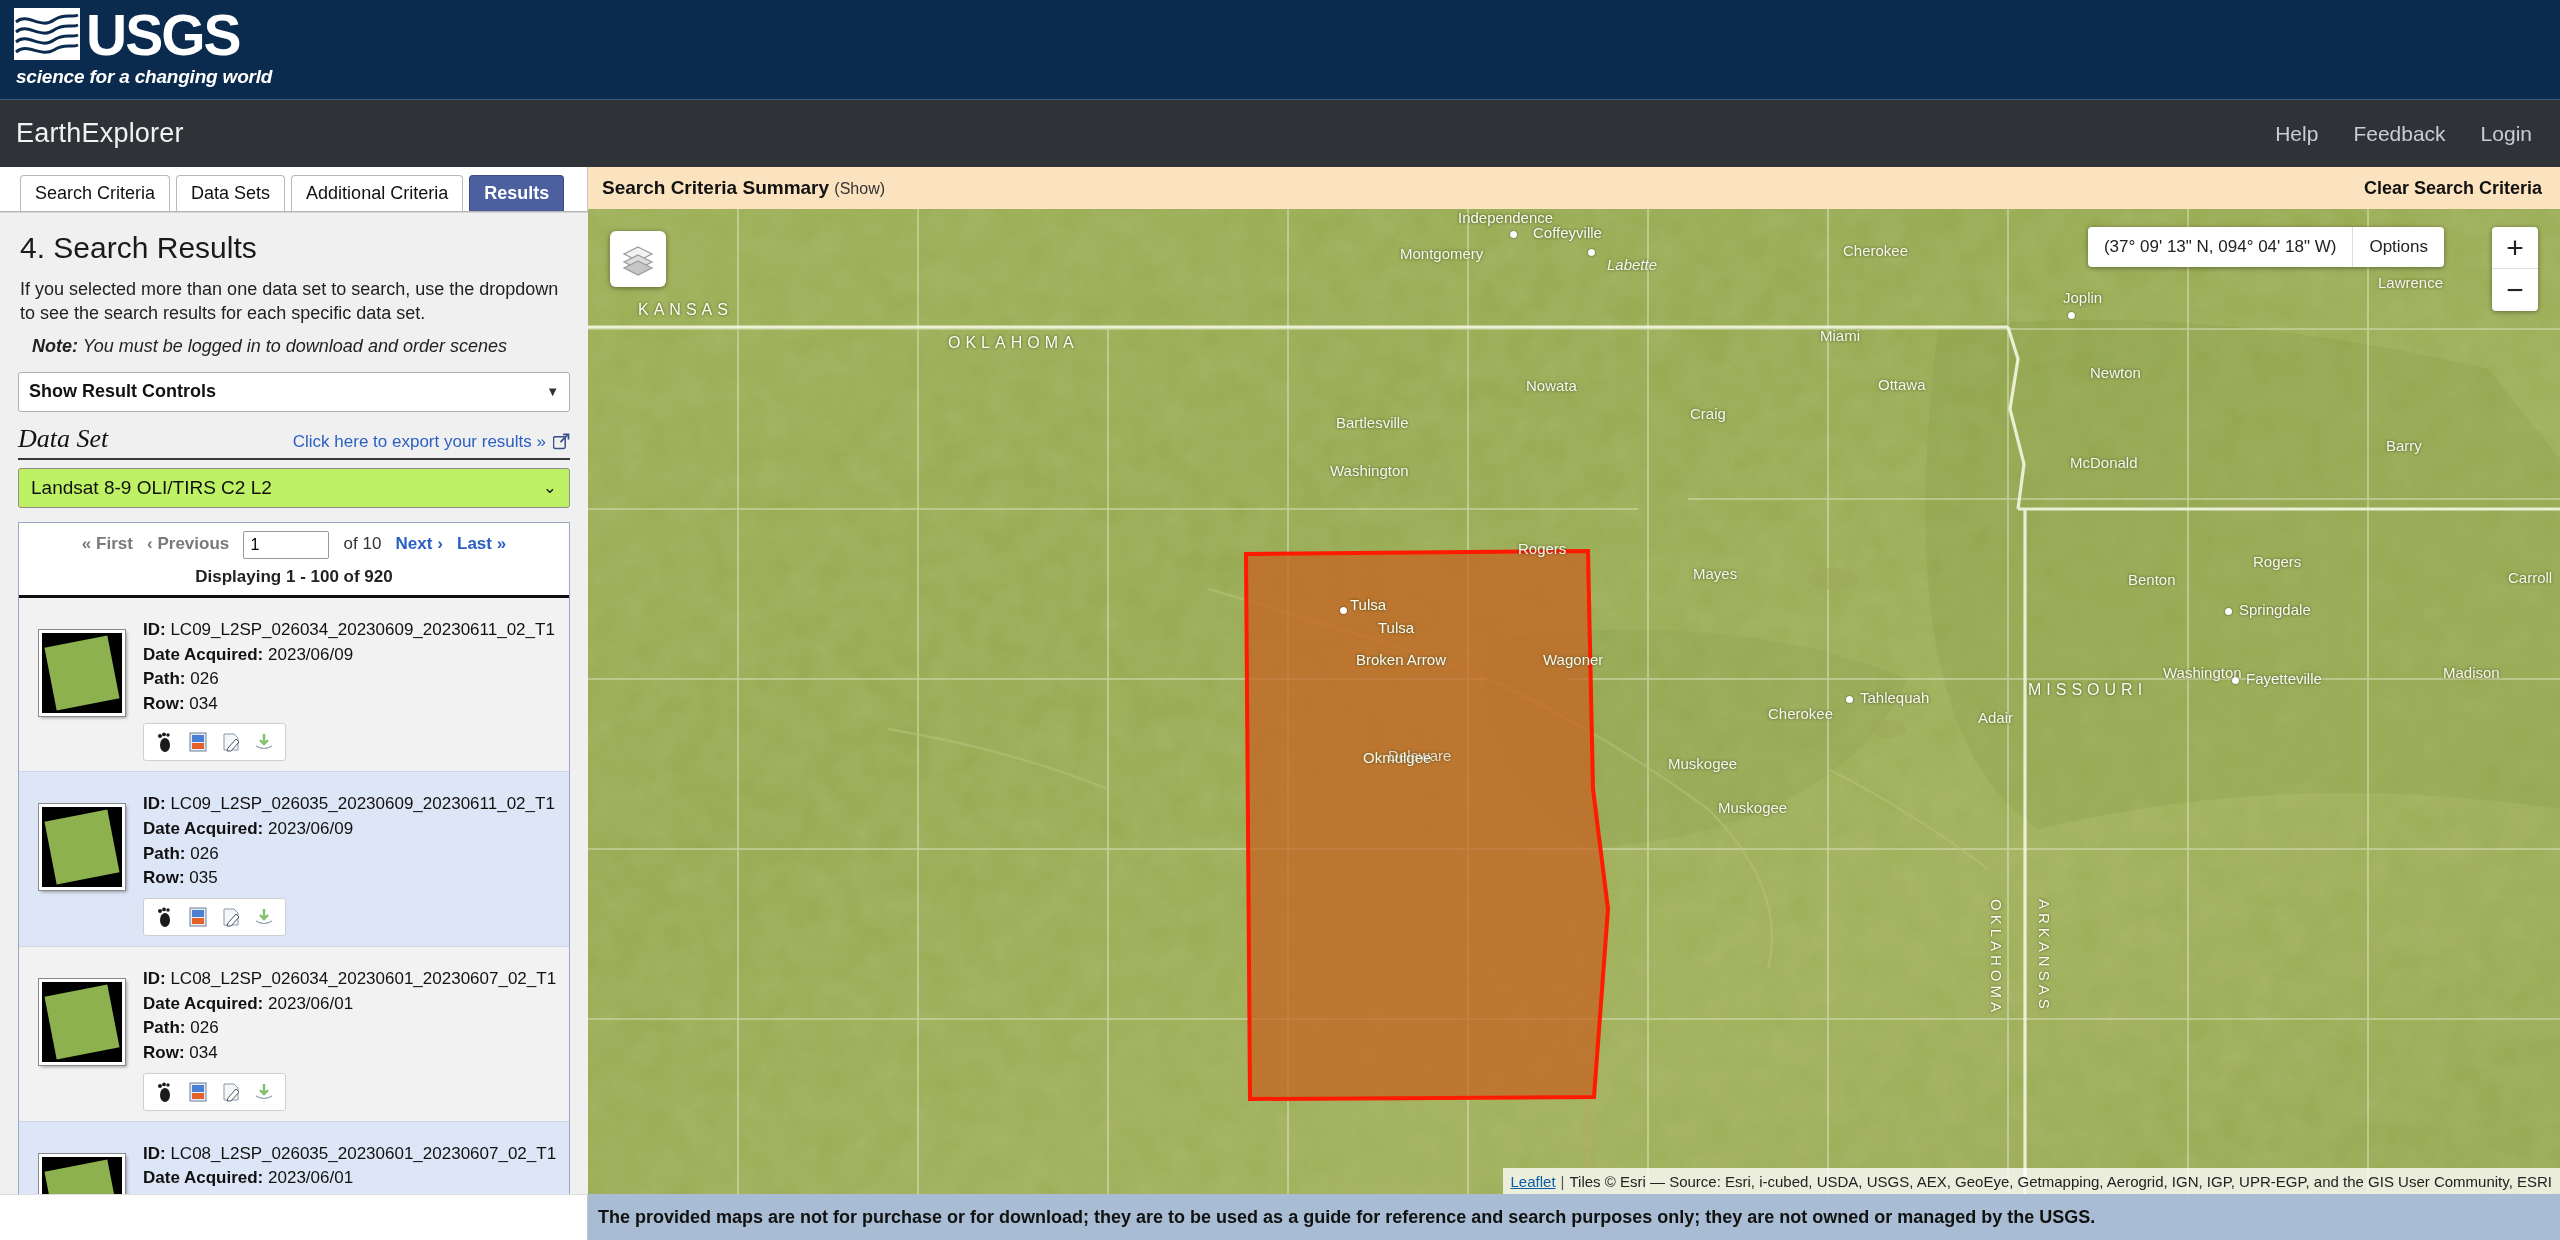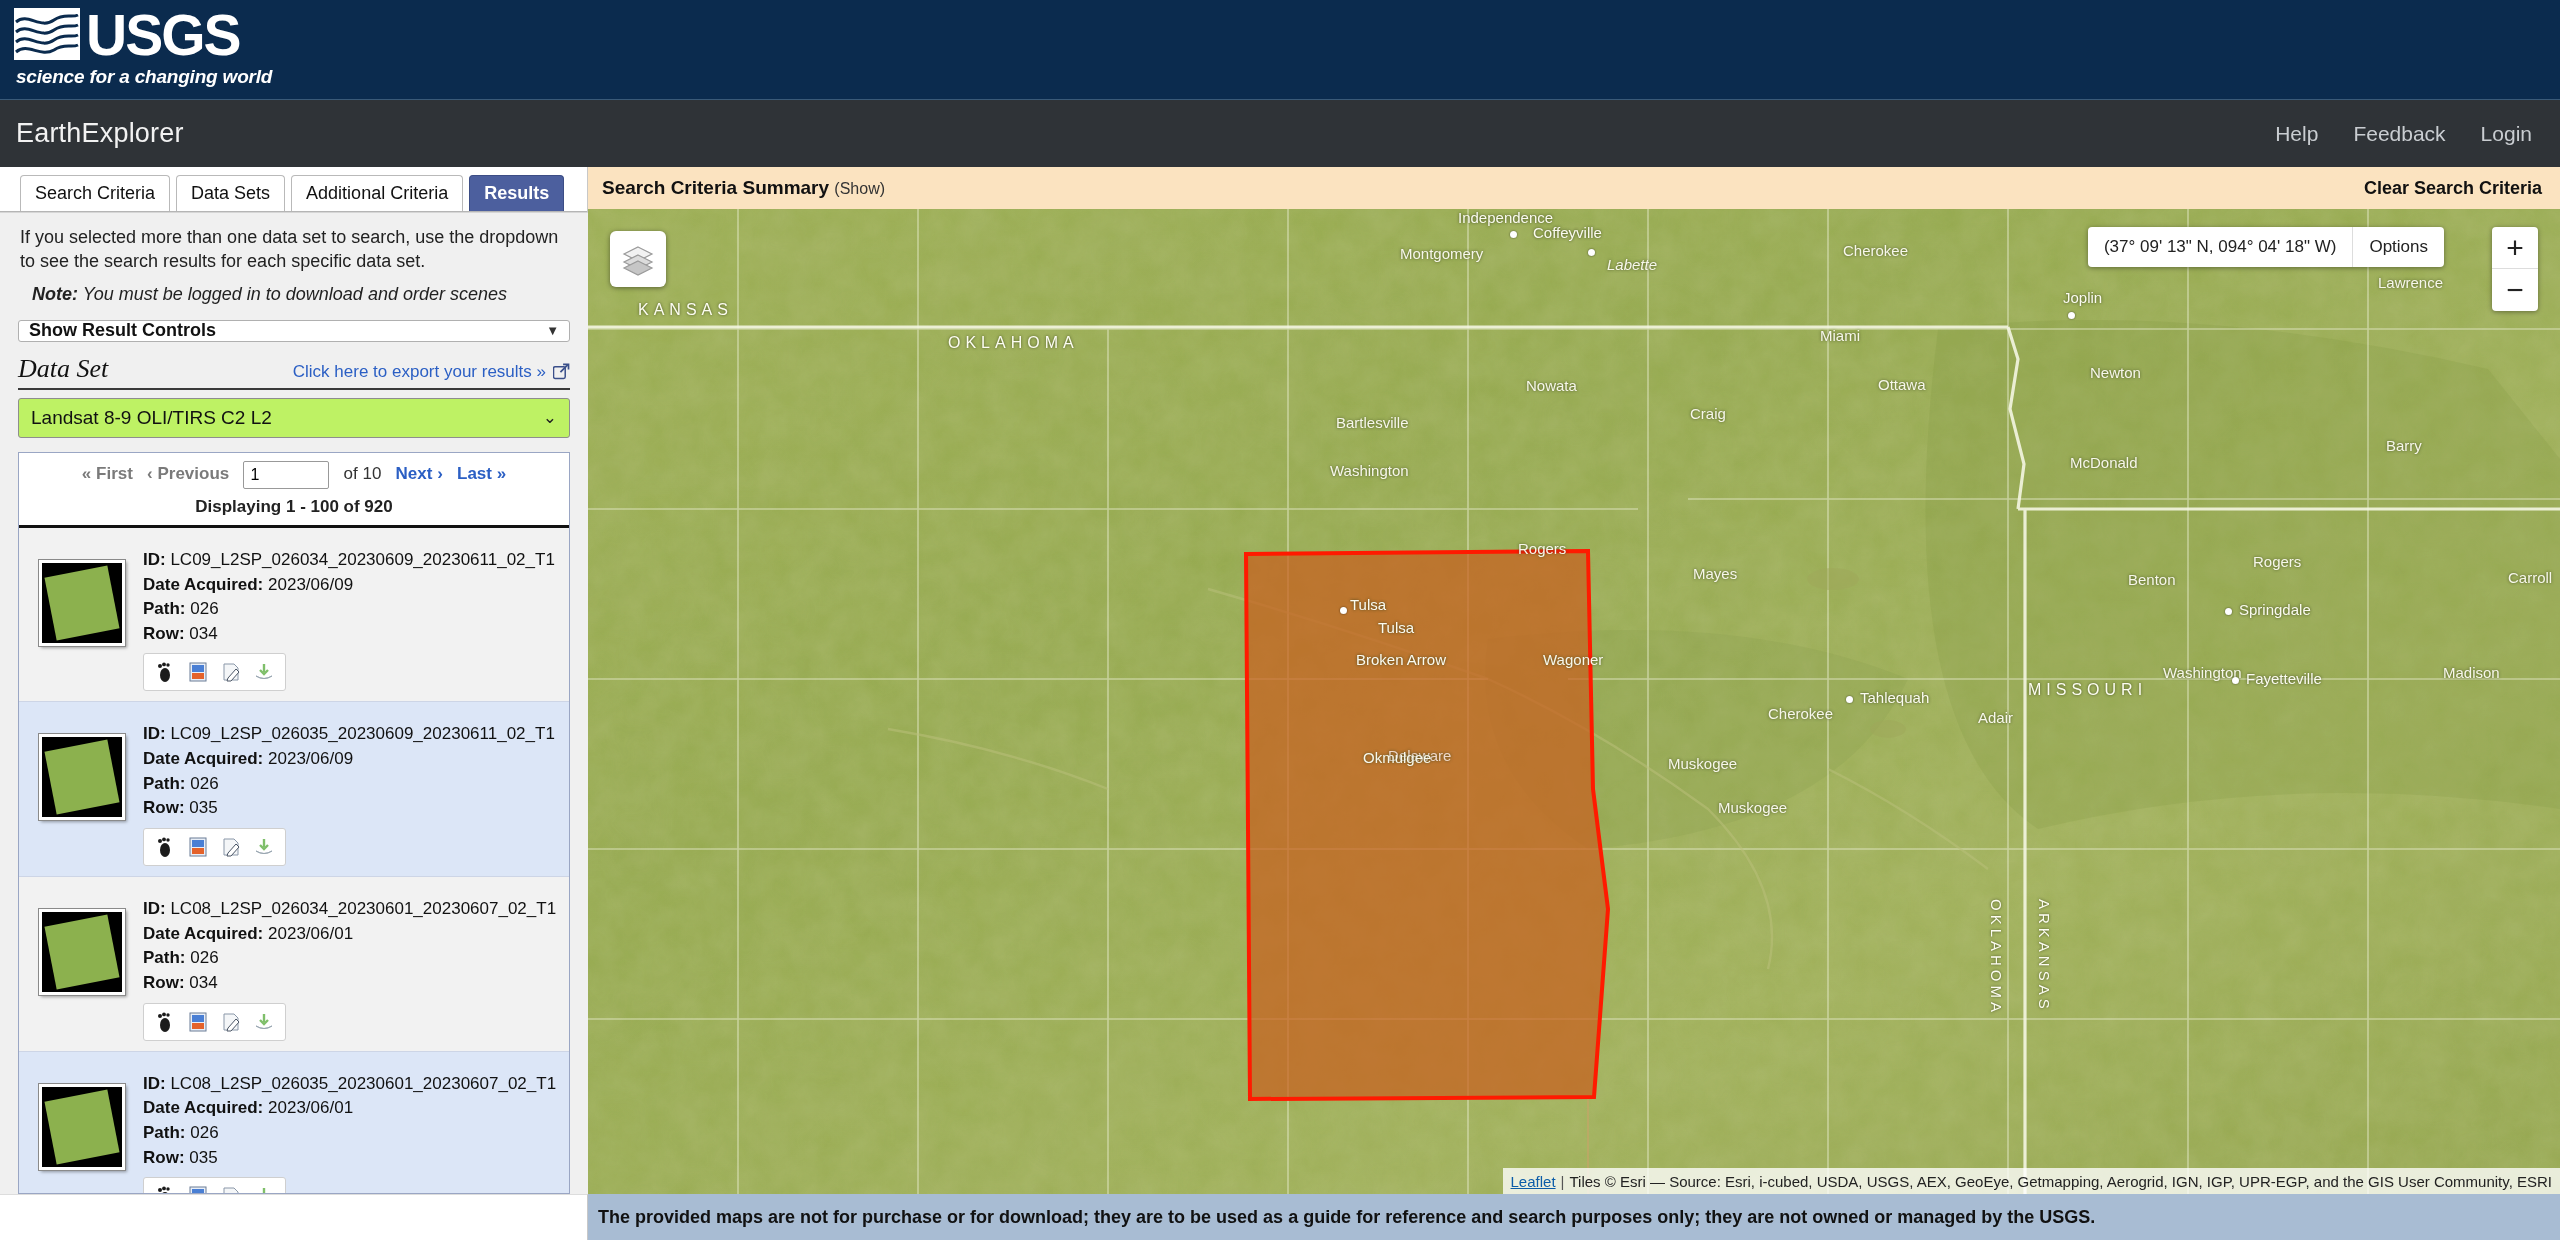--- a/index.html
+++ b/index.html
@@ -148,21 +148,21 @@
     font-size: 18px;
     color: #222;
     font-style: italic;
     line-height: 1.35;
     margin: 0 0 14px 14px;
   }
   #results-note b { font-style: italic; }
 
   .ctrl-select {
     width: 100%;
-    height: 22px;
+    height: 40px;
     background: #fff;
     border: 1px solid #b0b0b0;
     border-radius: 3px;
     display: flex; align-items: center;
     padding: 0 10px;
     font-size: 18px; color: #111;
     font-weight: bold;
     position: relative;
     cursor: pointer;
     margin-bottom: 12px;
@@ -469,20 +469,21 @@
   <div id="left-panel">
 
     <div id="tabs">
       <div class="tab">Search Criteria</div>
       <div class="tab">Data Sets</div>
       <div class="tab">Additional Criteria</div>
       <div class="tab active">Results</div>
     </div>
 
     <div id="panel-body">
+      <h1 id="results-title">4. Search Results</h1>
       <p id="results-desc">If you selected more than one data set to search, use the dropdown to see the search results for each specific data set.</p>
       <p id="results-note">
         <b>Note:</b><span> You must be logged in to download and order scenes</span>
       </p>
 
       <div class="ctrl-select">
         <span>Show Result Controls</span>
         <span class="caret">▼</span>
       </div>
 

